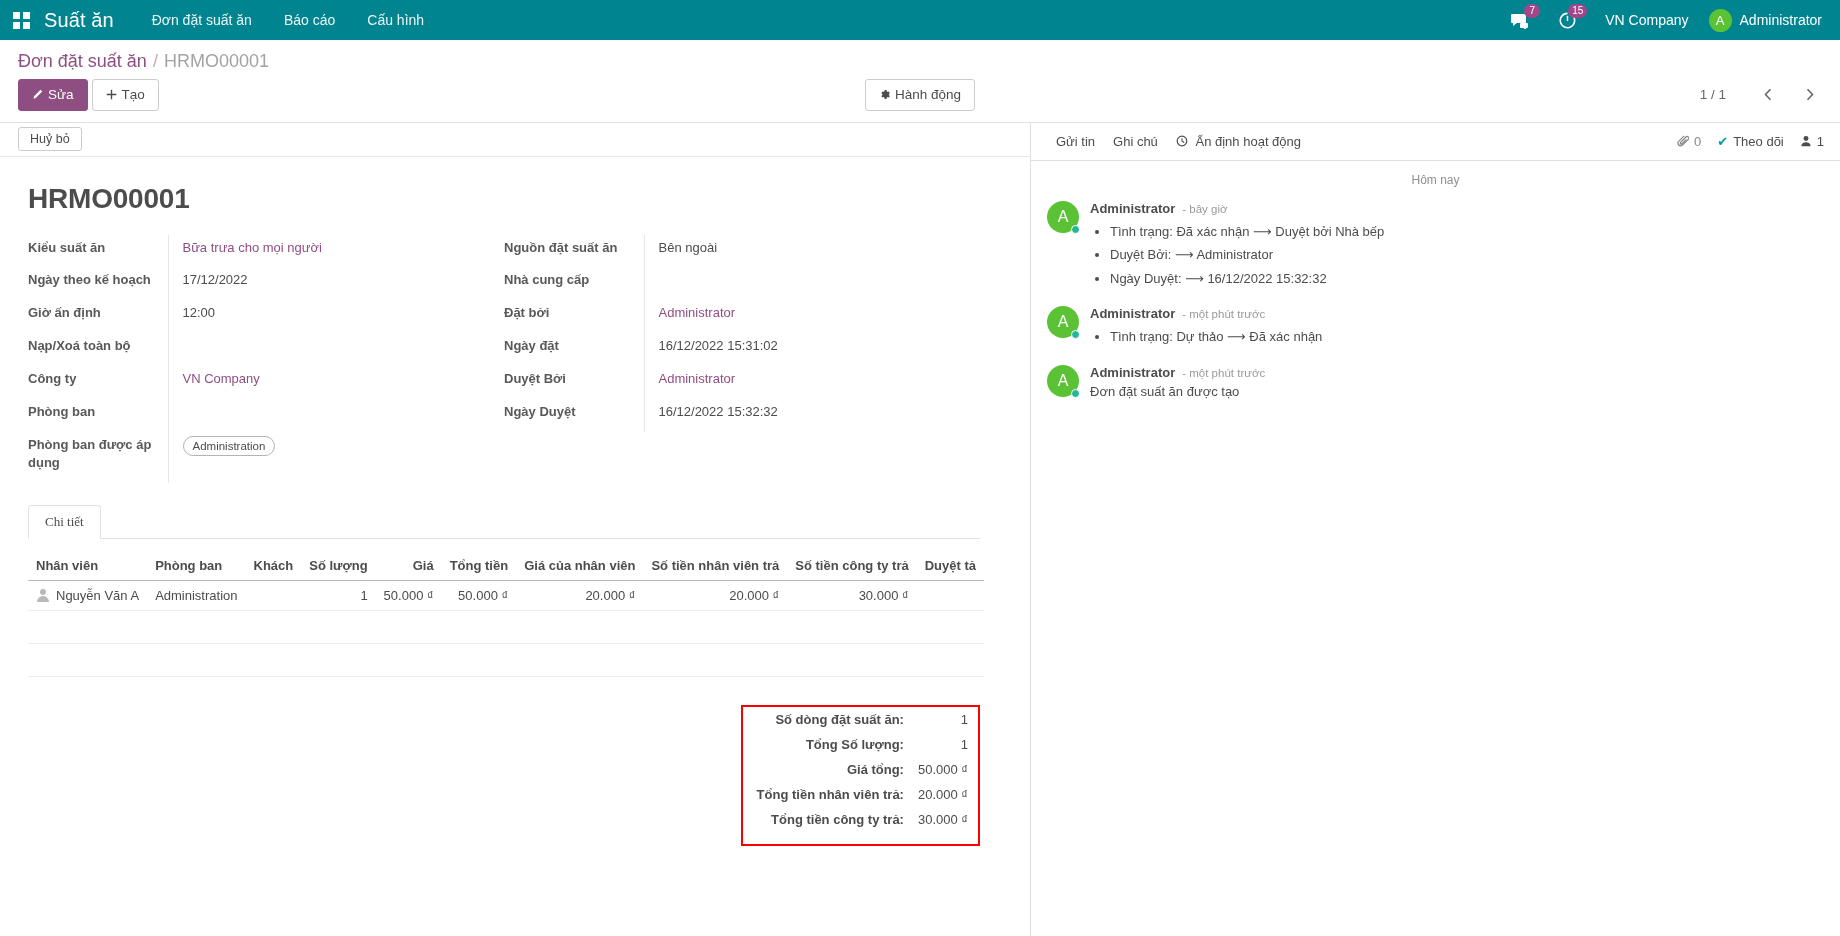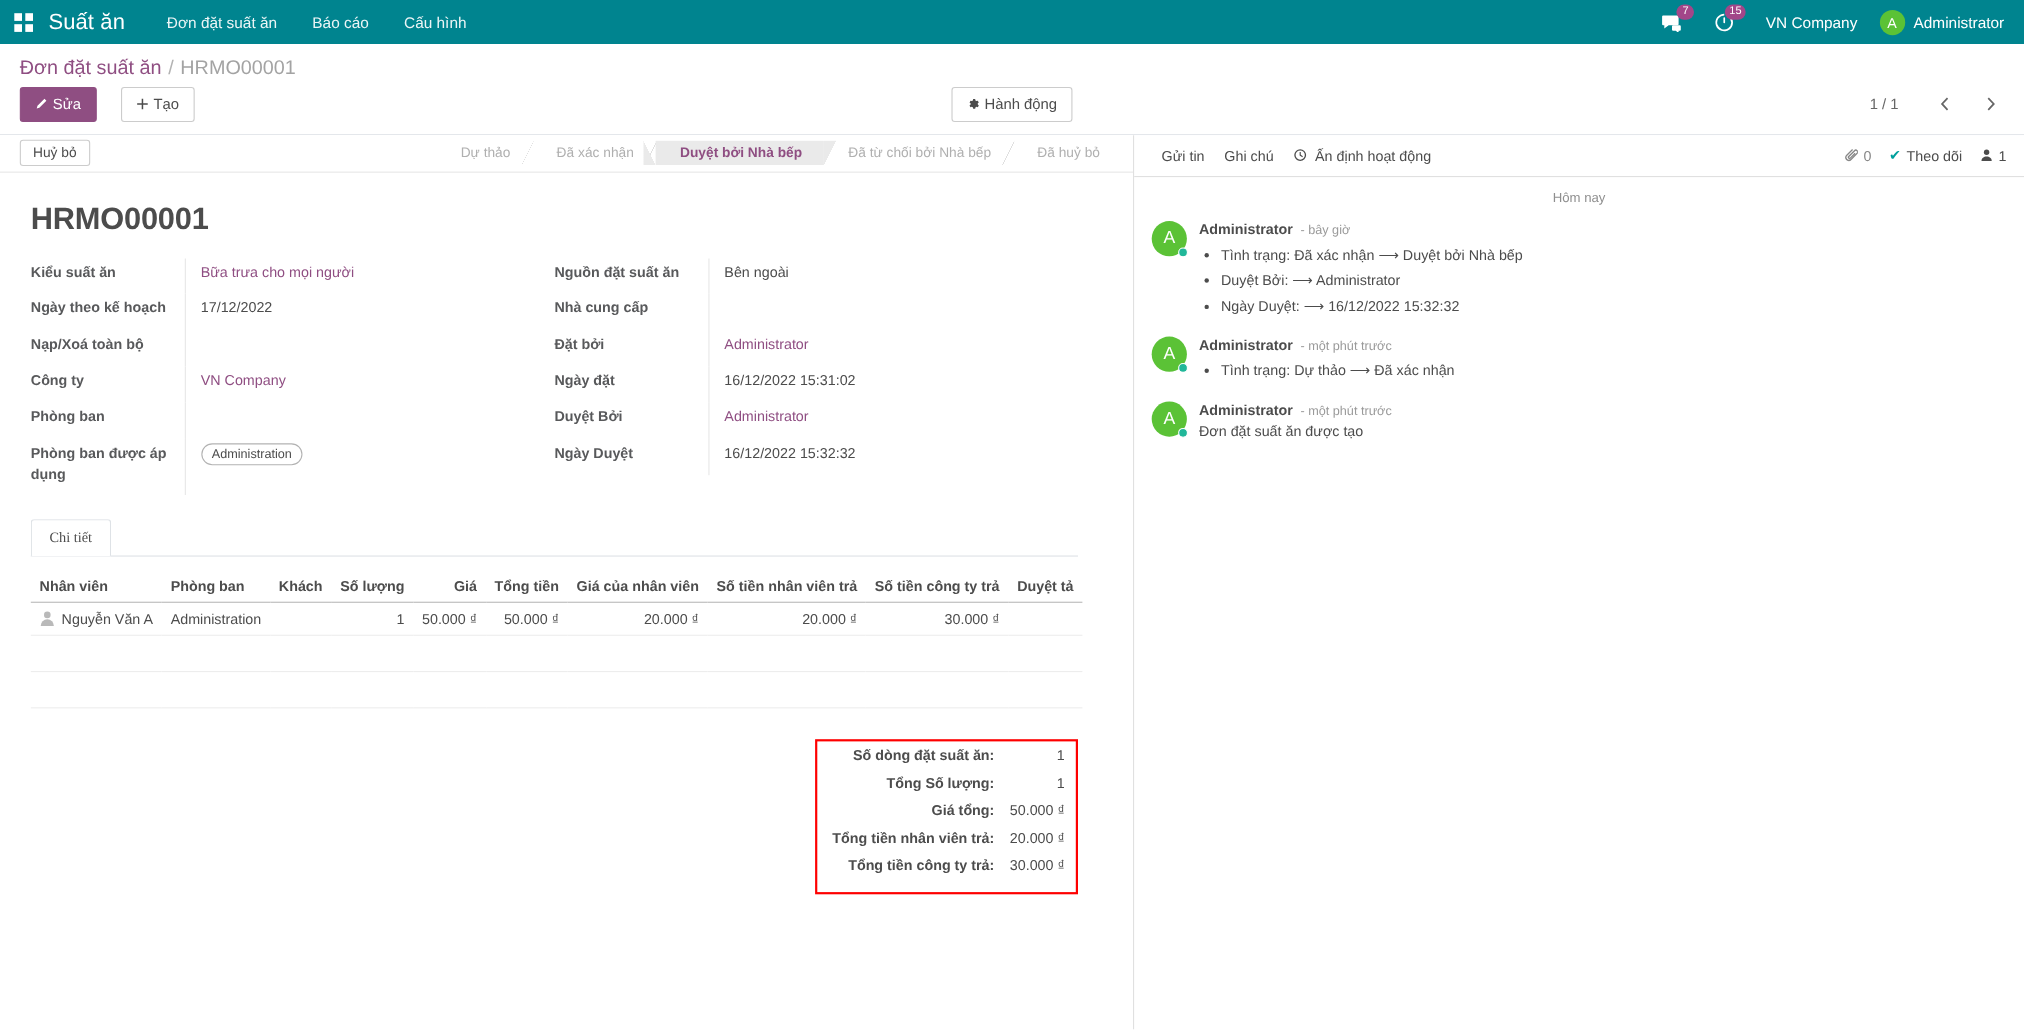--- a/index.html
+++ b/index.html
@@ -142,21 +142,21 @@
     line-height: 1.3;
     white-space: nowrap;
     display: inline-flex;
     align-items: center;
     gap: 5px;
   }
   .btn-primary {
     background: #8f4e82;
     border-color: #8f4e82;
     color: #ffffff;
-    margin-right: 22px;
+    margin-right: 4px;
   }
   .btn-action {
     position: absolute;
     left: 50%;
     transform: translateX(-50%);
   }
   .pager {
     margin-left: auto;
     display: flex;
     align-items: center;
@@ -561,44 +561,41 @@
       </div>
     </div>
   </div>
 
   <div class="content-wrap">
 
     <div class="form-col">
 
       <div class="statusbar">
         <button class="sb-btn">Huỷ bỏ</button>
-        <div class="sb-stages">
-          <div class="stage done">Dự thảo</div>
-          <div class="stage done">Đã xác nhận</div>
-          <div class="stage active">Duyệt bởi Nhà bếp</div>
-          <div class="stage">Đã từ chối bởi Nhà bếp</div>
-          <div class="stage">Đã huỷ bỏ</div>
-        </div>
       </div>
 
       <div class="sheet">
         <div class="record-title">HRMO00001</div>
 
         <div class="field-grid">
 
           <div class="fgroup">
             <table>
               <tbody>
                   <tr>
                 <td class="flabel">Kiểu suất ăn</td>
                 <td class="fvalue link">Bữa trưa cho mọi người</td>
               </tr>
               <tr>
                 <td class="flabel">Ngày theo kế hoạch</td>
                 <td class="fvalue">17/12/2022</td>
+              </tr>
+              <tr>
+                <td class="flabel">Giờ ấn định</td>
+                <td class="fvalue">12:00</td>
               </tr>
               <tr>
                 <td class="flabel">Nạp/Xoá toàn bộ</td>
                 <td class="fvalue"></td>
               </tr>
               <tr>
                 <td class="flabel">Công ty</td>
                 <td class="fvalue link">VN Company</td>
               </tr>
               <tr>

